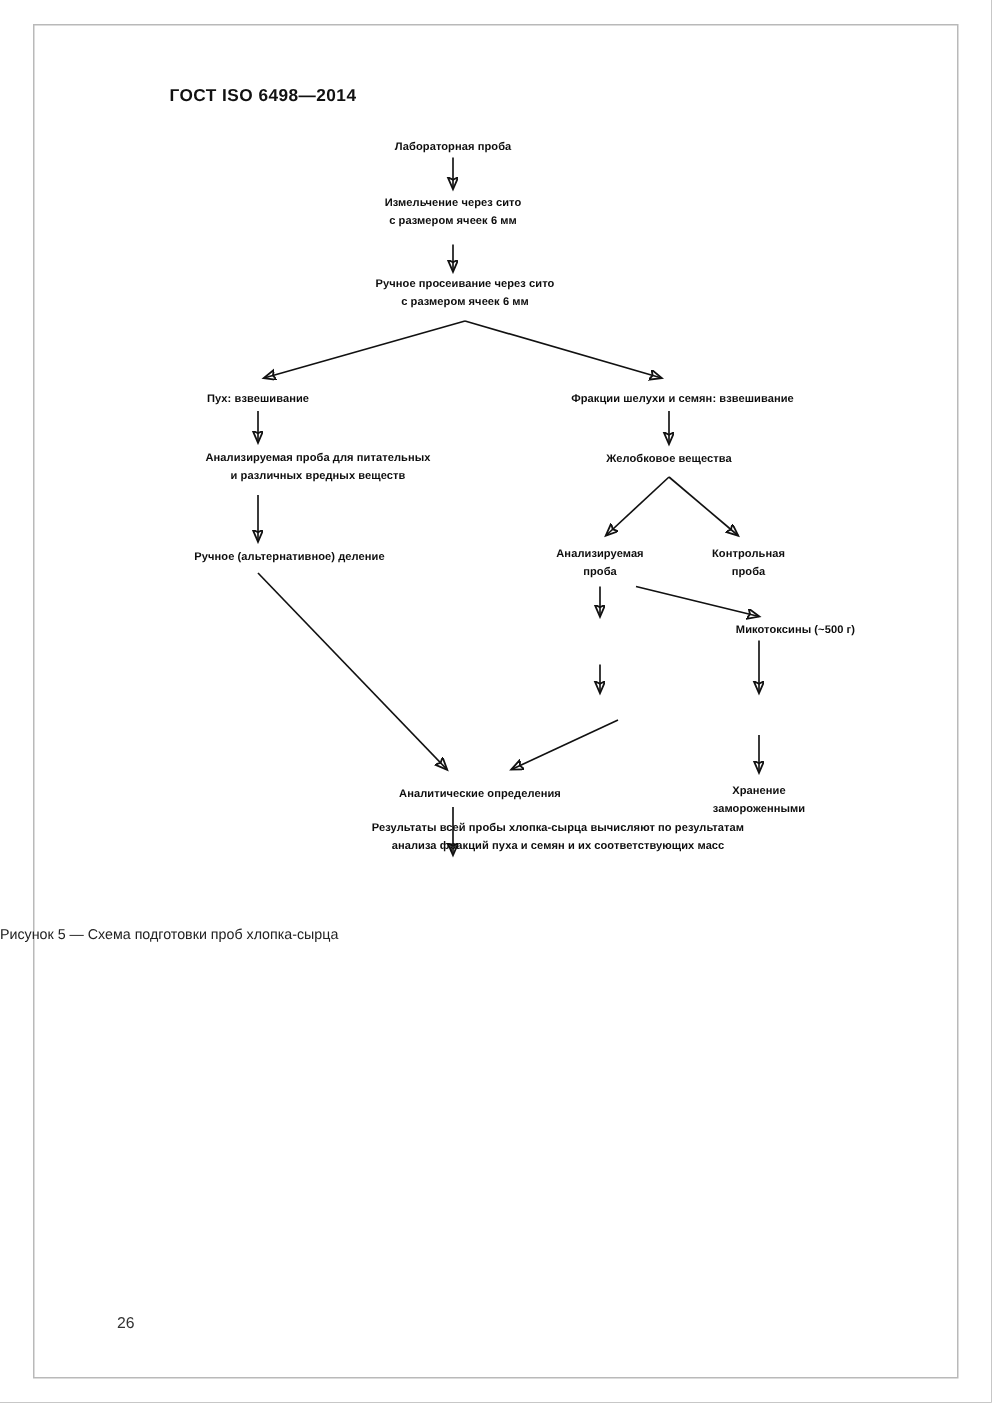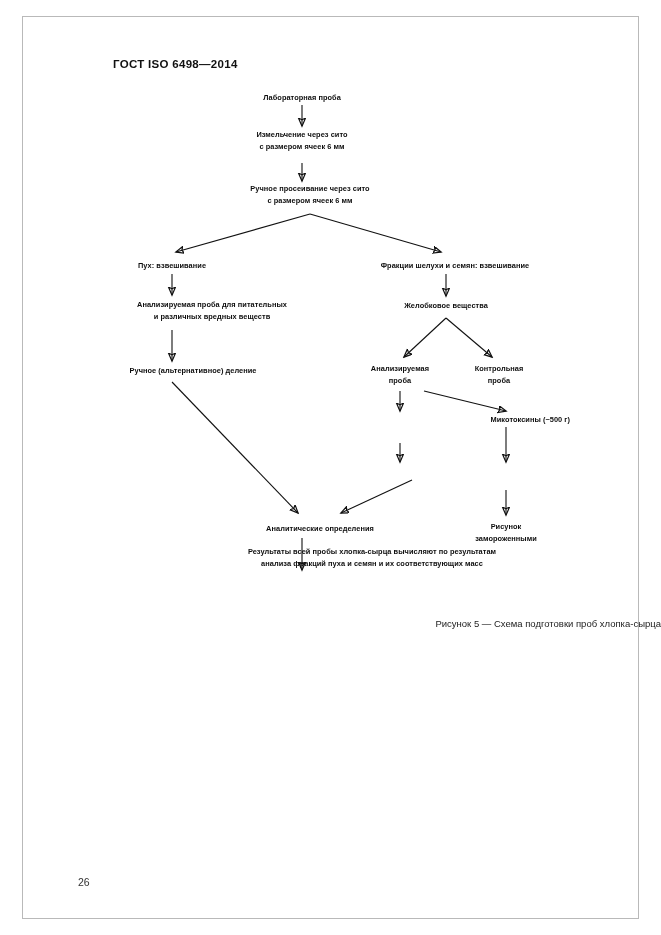--- a/index.html
+++ b/index.html
@@ -31,21 +31,21 @@
   .page-number{
     position:absolute;
     left:78px;top:876px;
     font-size:10.5px;
     color:#333;
   }
   .figure-caption{
     position:absolute;
     left:0;top:618px;
     width:661px;
-    text-align:right;
+    text-align:left;
     font-size:9.5px;
     color:#222;
   }
   
   .chart{
     position:absolute;
     left:0;top:0;
     width:661px;height:660px;
   }
   .node{
@@ -147,21 +147,21 @@
 
     <div class="node" style="left:499px;top:363px;width:100px;">Контрольная
 проба</div>
 
 
     <div class="node" style="left:510px;top:414px;width:120px;text-align:right;">Микотоксины (~500 г)</div>
 
 
     <div class="node" style="left:320px;top:523px;width:200px;">Аналитические определения</div>
 
-    <div class="node" style="left:506px;top:521px;width:110px;">Рисунок
+    <div class="node" style="left:506px;top:521px;width:110px;">Хранение
 замороженными</div>
 
     <div class="node" style="left:372px;top:546px;width:360px;">Результаты всей пробы хлопка-сырца вычисляют по результатам
 анализа фракций пуха и семян и их соответствующих масс</div>
 
   </div>
 
   <div class="figure-caption">Рисунок 5 — Схема подготовки проб хлопка-сырца</div>
 
   <div class="page-number">26</div>

